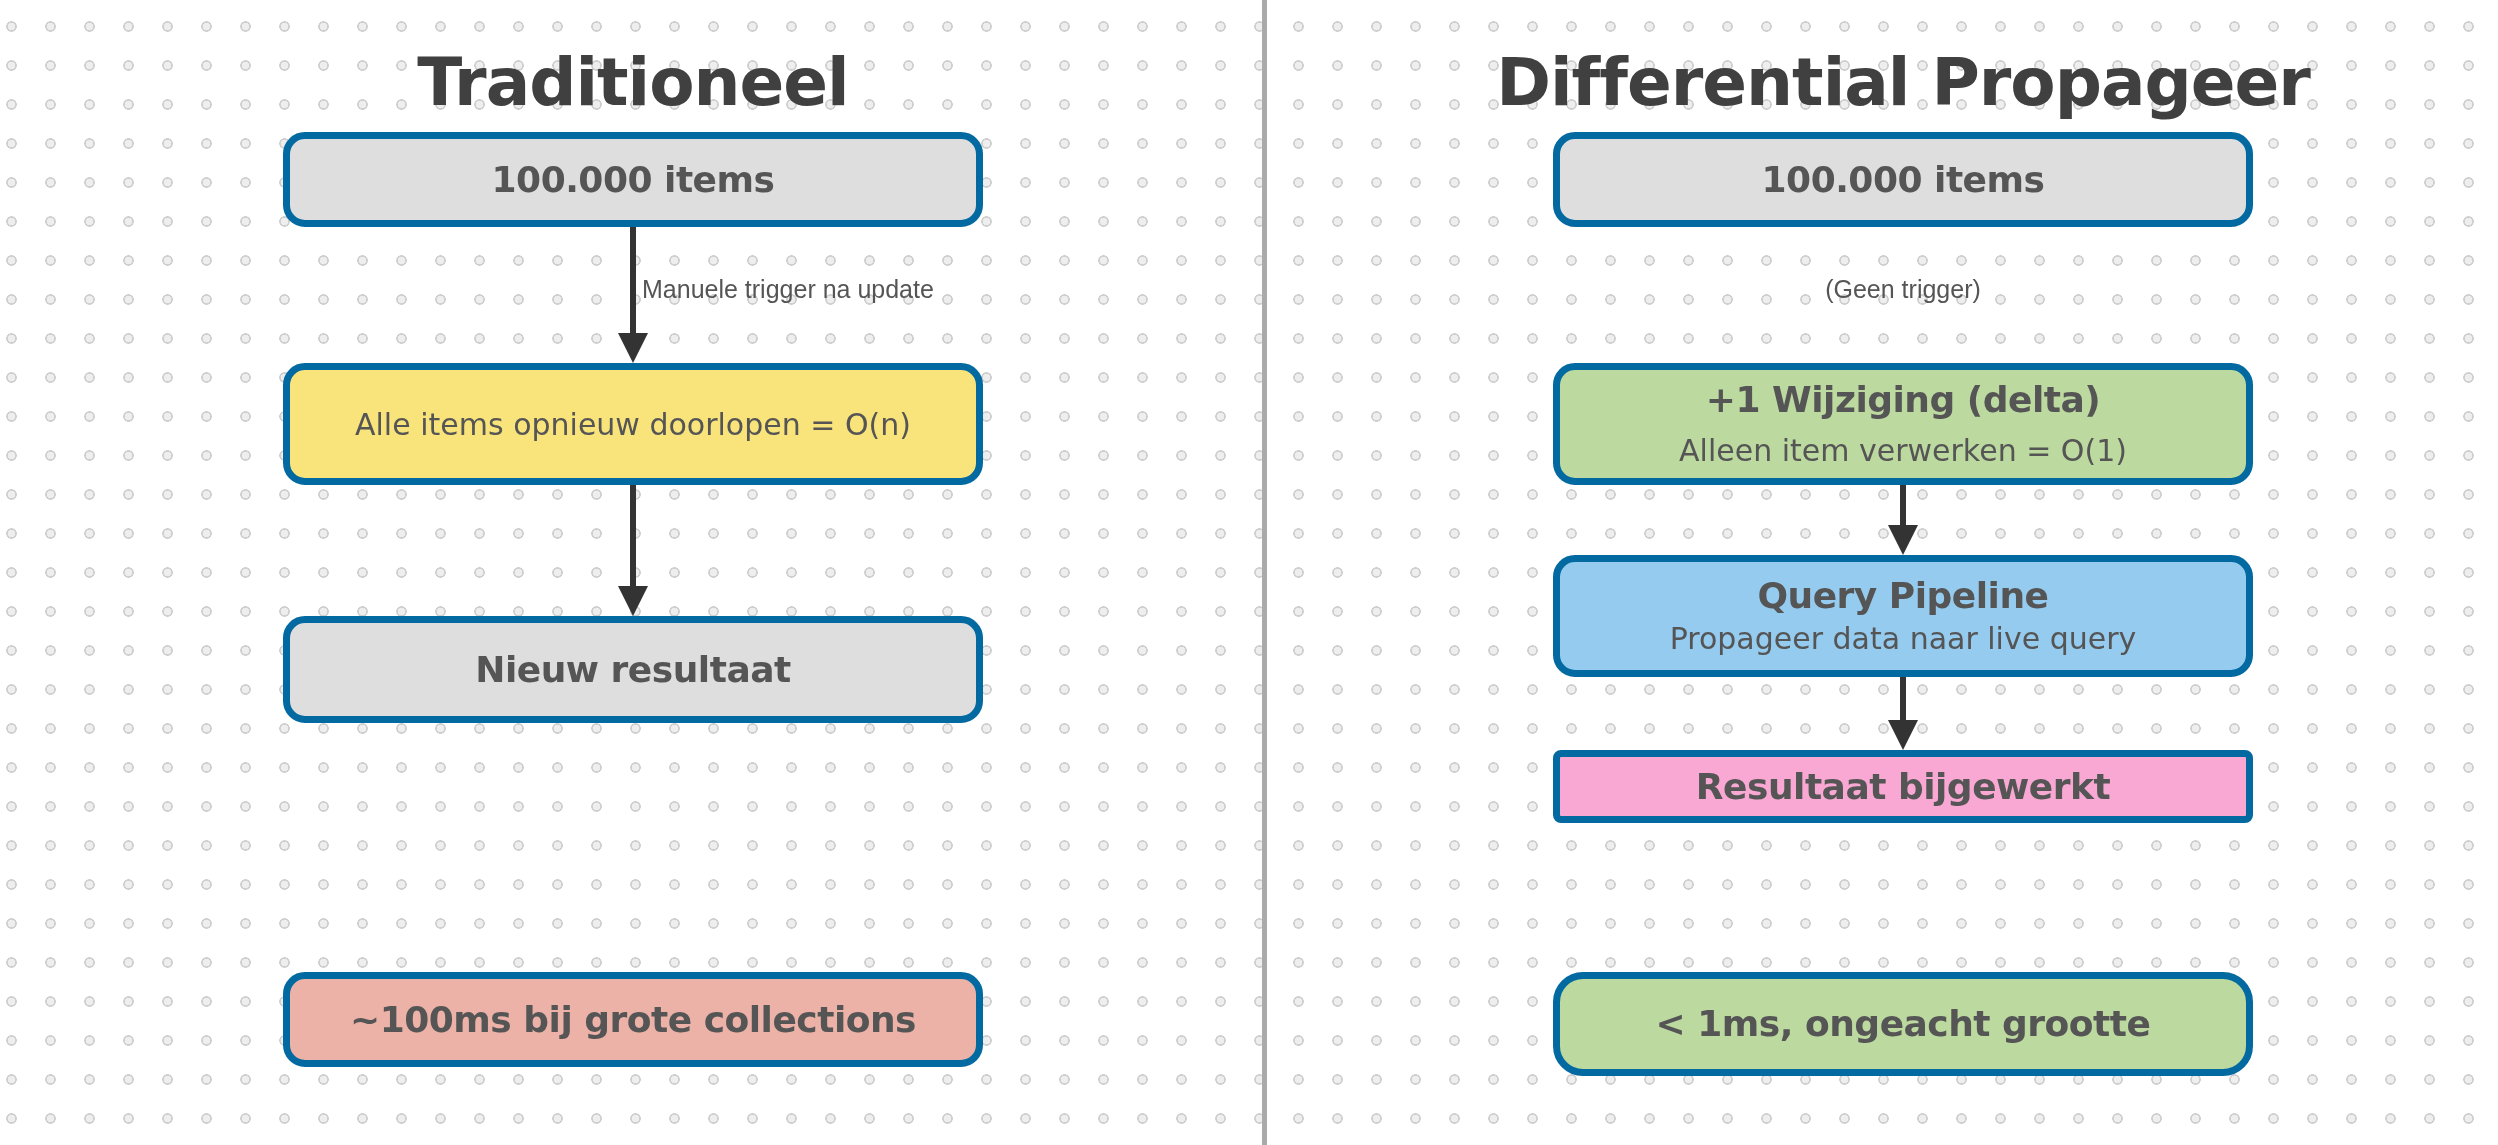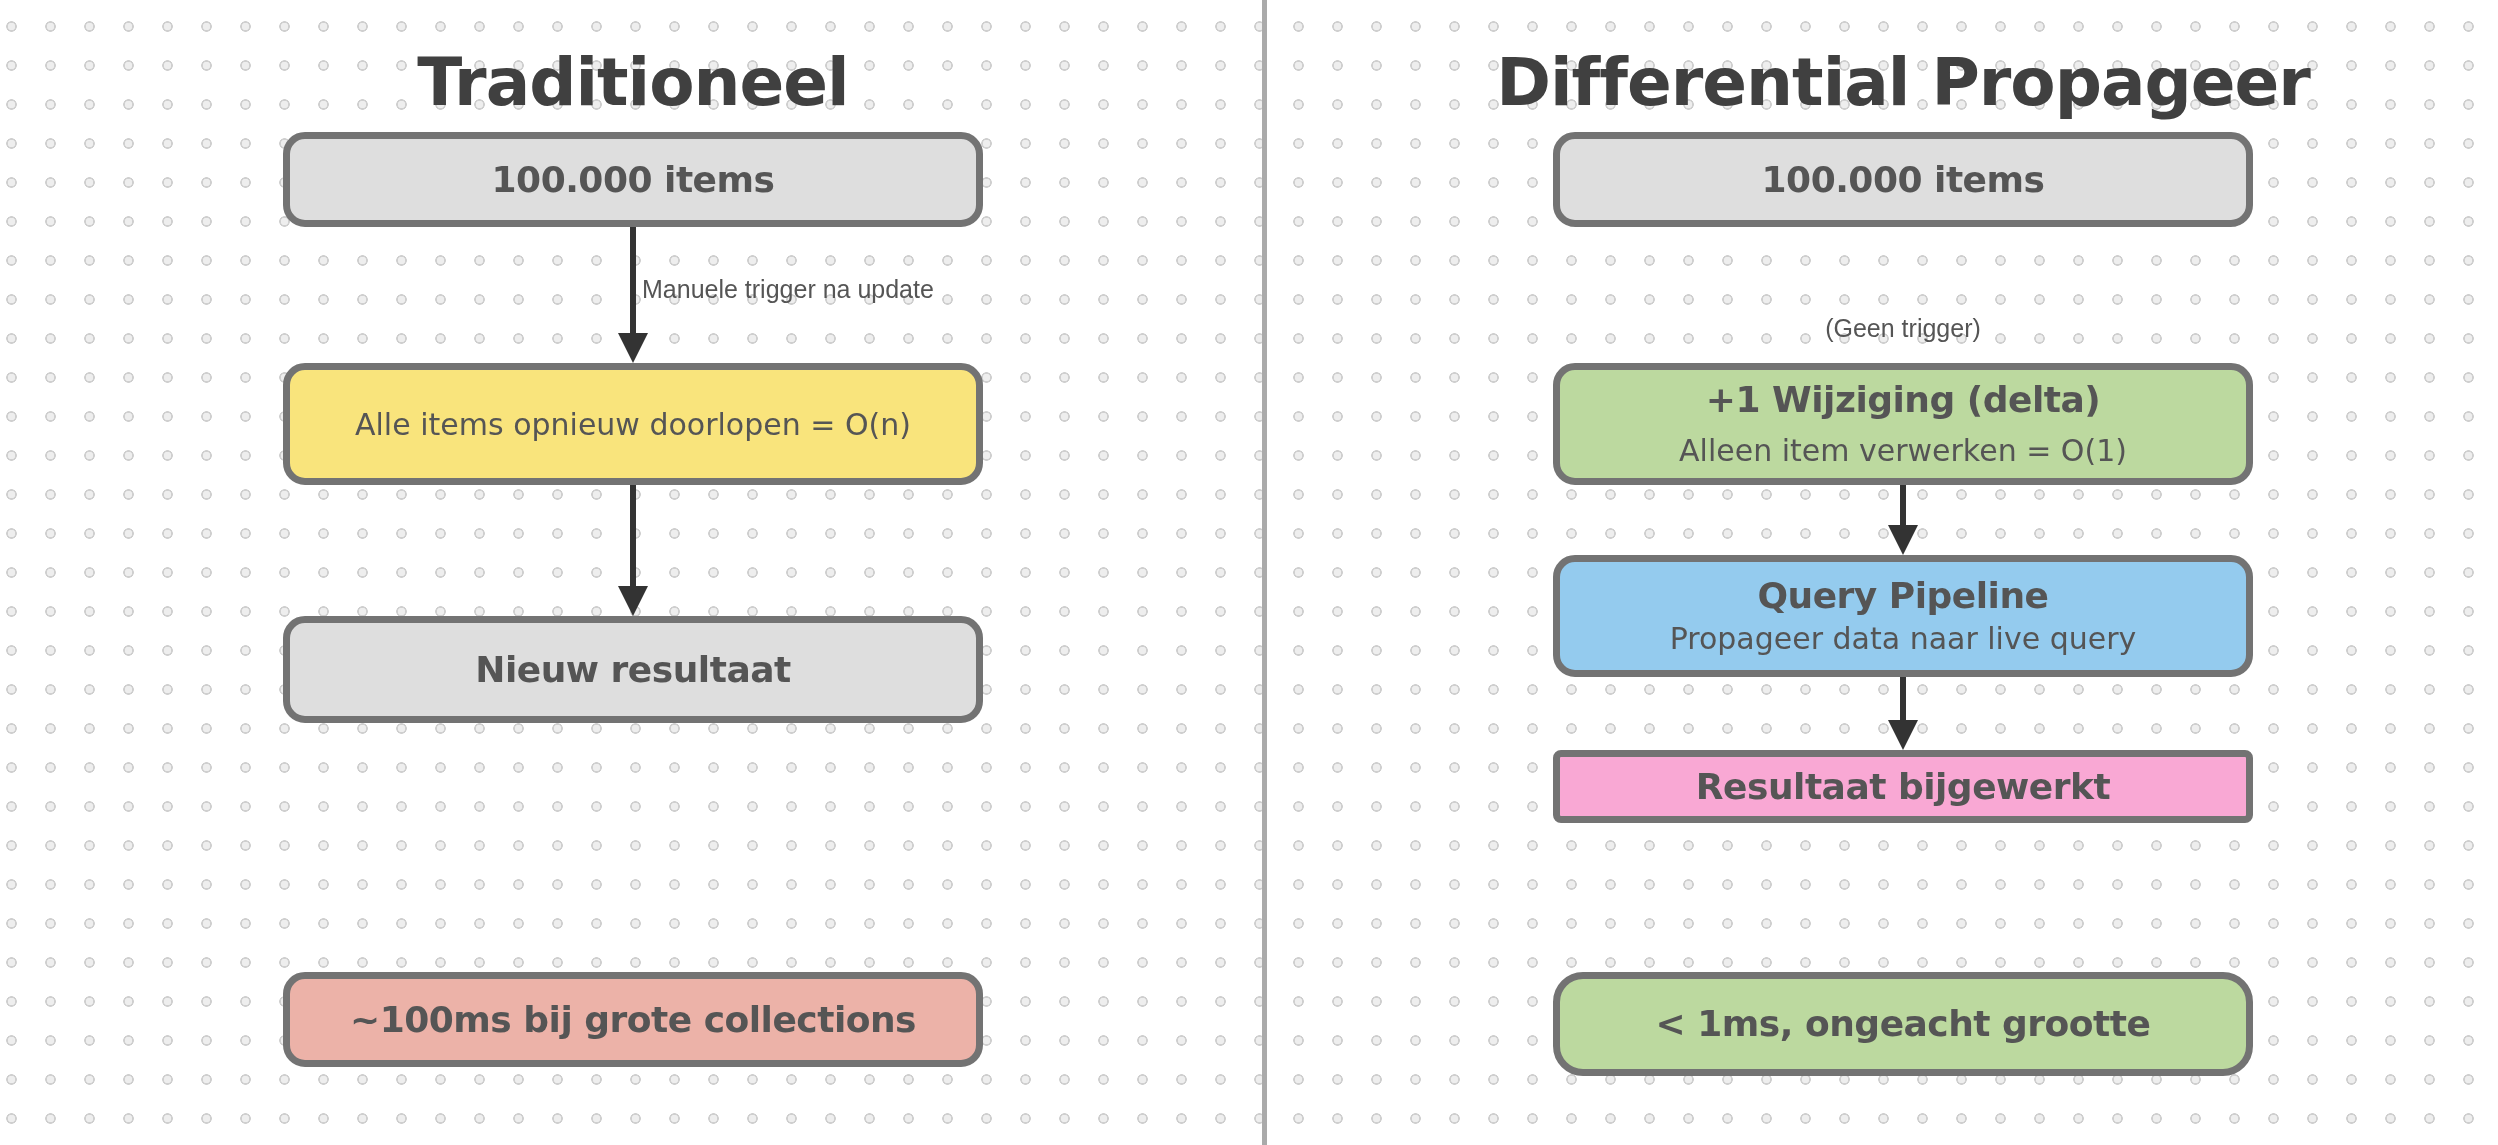--- a/index.html
+++ b/index.html
@@ -18,21 +18,21 @@
     }
     .title {
       position: absolute; top: 38px; width: 1000px; text-align: center;
       font-family: "DejaVu Sans", sans-serif; font-weight: bold;
       font-size: 66px; line-height: 90px; color: #404040; letter-spacing: -1px;
     }
     .title.left { left: 133px; }
     .title.right { left: 1403px; }
     .box {
       position: absolute; box-sizing: border-box;
-      border: 7px solid #737373; border-radius: 22px;
+      border: 7px solid #0369a1; border-radius: 22px;
       display: flex; flex-direction: column; align-items: center; justify-content: center;
       color: #555555; text-align: center;
     }
     .box .main {
       font-family: "DejaVu Sans", sans-serif; font-weight: bold;
       font-size: 36px; line-height: 44px; letter-spacing: -0.5px;
     }
     .box .sub {
       font-family: "DejaVu Sans", sans-serif; font-weight: normal;
       font-size: 30px; line-height: 38px; margin-top: 2px;
@@ -86,21 +86,21 @@
 <div class="box col-left" style="top:972px;height:95px;background:#ecb2a8;">
   <span class="main">~100ms bij grote collections</span>
 </div>
 
 <div class="title right">Differential Propageer</div>
 
 <div class="box col-right" style="top:132px;height:95px;background:#dedede;">
   <span class="main">100.000 items</span>
 </div>
 
-<div class="edge-label" style="left:1553px;width:700px;text-align:center;top:274px;margin-top:39px;">(Geen trigger)</div>
+<div class="edge-label" style="left:1553px;width:700px;text-align:center;top:274px;">(Geen trigger)</div>
 
 <div class="box col-right" style="top:363px;height:122px;background:#bcd99f;gap:8px;">
   <span class="main">+1 Wijziging (delta)</span>
   <span class="sub">Alleen item verwerken = O(1)</span>
 </div>
 
 <div class="arrow" style="left:1888px;top:485px;height:70px;">
   <div class="shaft" style="height:44px;"></div>
   <div class="head"></div>
 </div>

